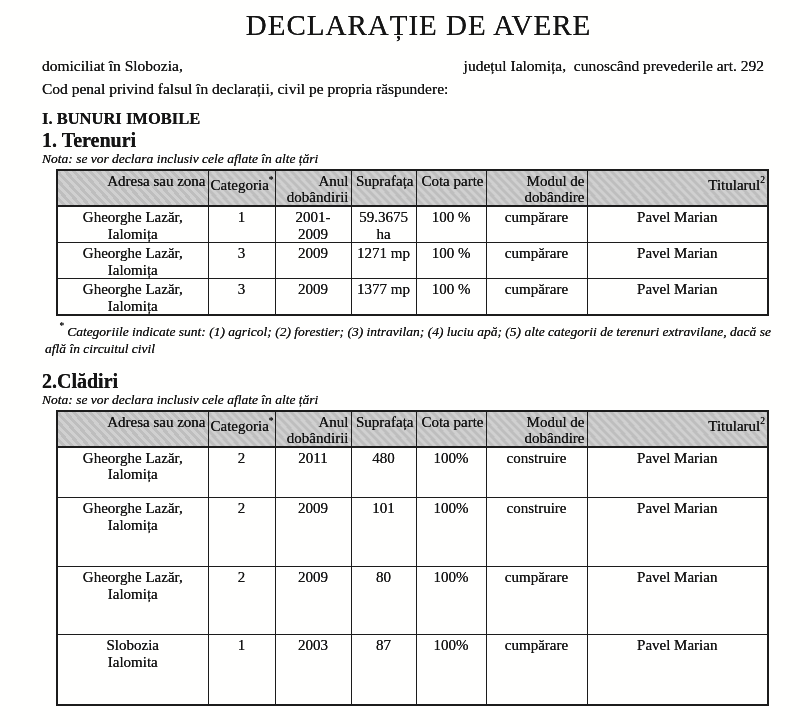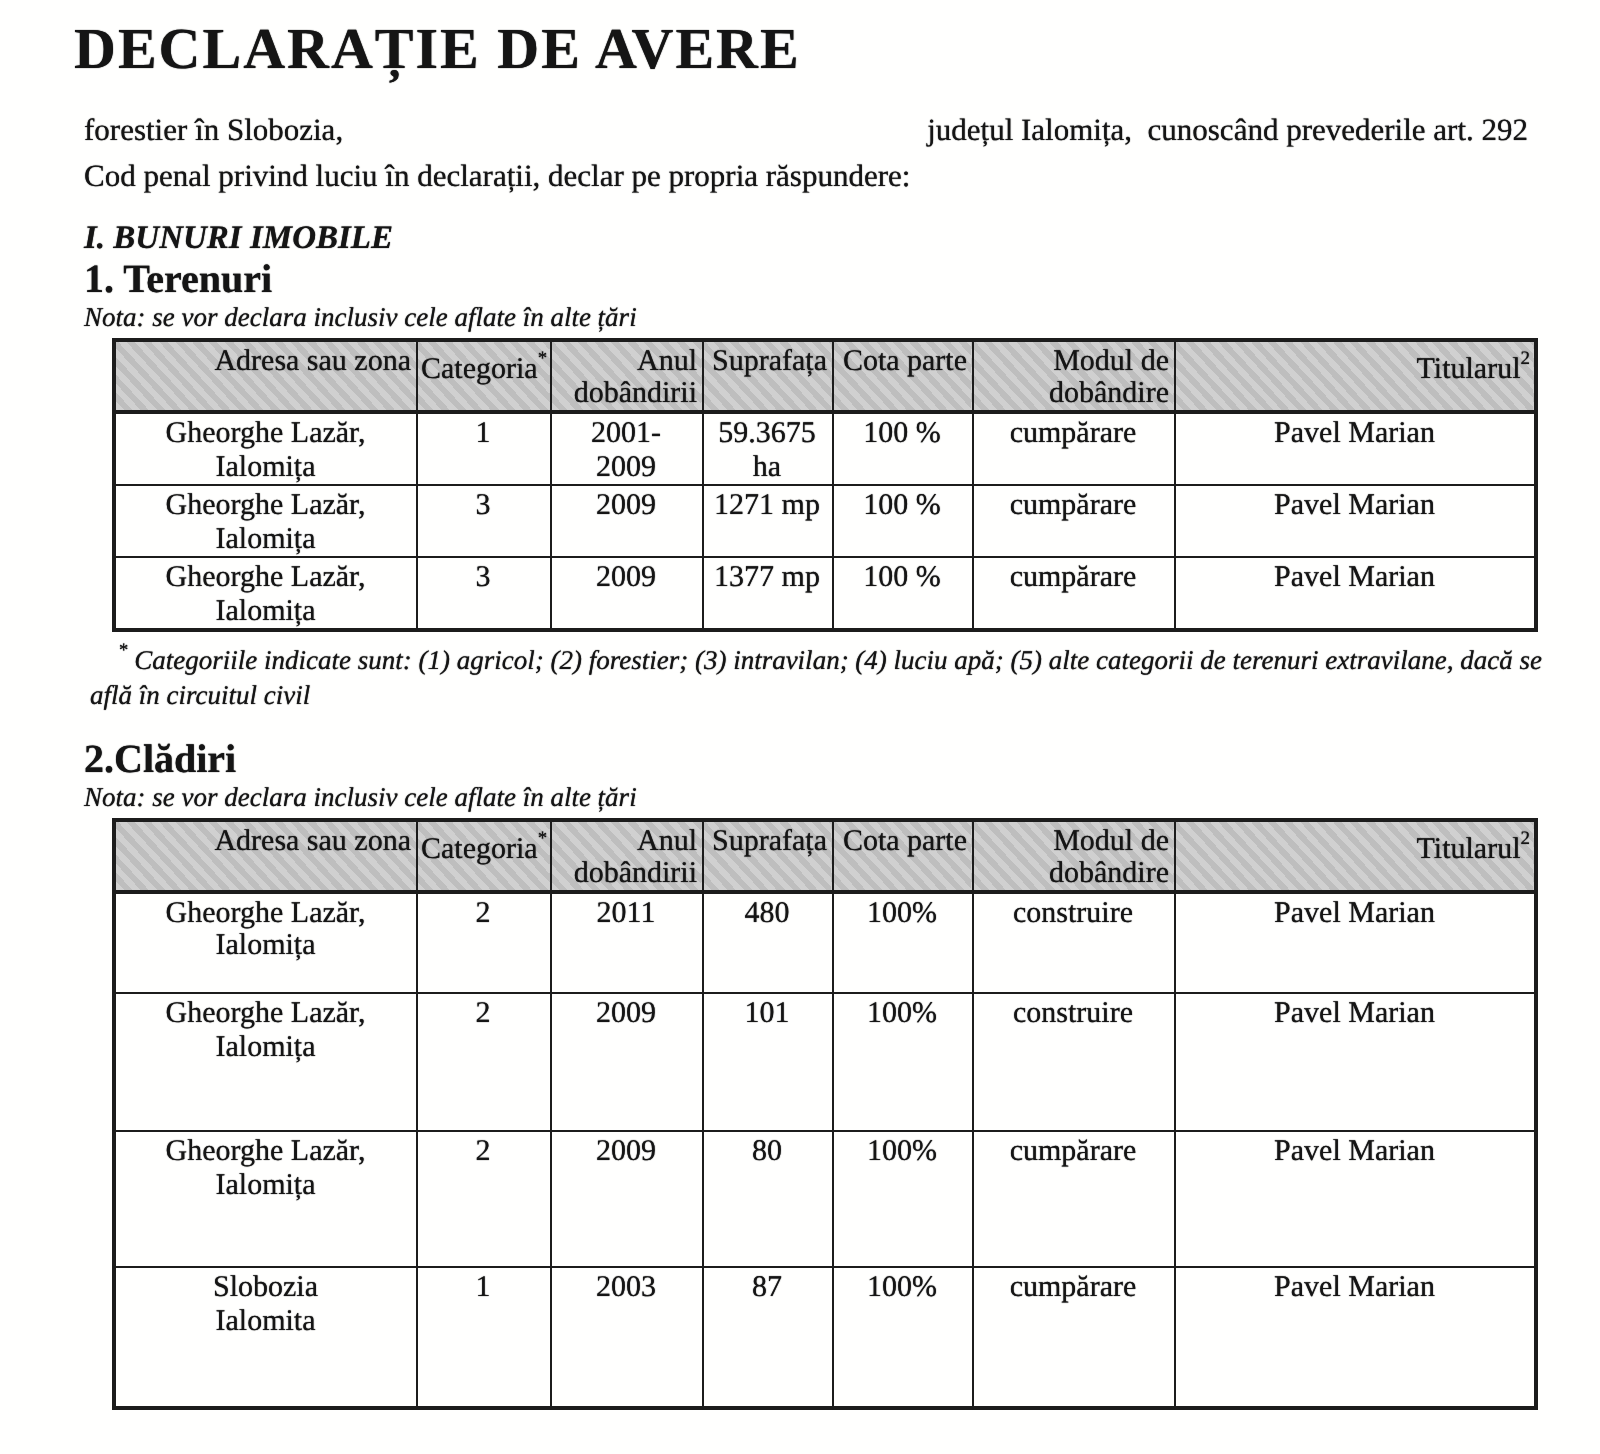--- a/index.html
+++ b/index.html
@@ -7,34 +7,34 @@
     position:relative;
     width:800px; height:727px;
     background:#fffffe;
     font-family:"Liberation Serif", serif;
     color:#151515;
     overflow:hidden;
     text-shadow:0 0 0.55px currentColor; 
   }
   .title {
     margin:0; padding-top:9px;
-    text-align:left;
+    text-align:center;
     font-size:29px; line-height:32px;
-    font-weight:bold; letter-spacing:1px;padding-left:37px;
+    font-weight:normal; letter-spacing:1px;padding-left:37px;
   }
   .intro {
     margin:13px 36px 0 42px;
     font-size:15.5px; line-height:23px;
   }
   .intro .l1 { text-indent:58px; word-spacing:5px; }
   .intro .l2 { display:flex; justify-content:space-between; }
   .intro .l3 { }
   .sec-heading {
     margin:9px 0 0 42px;
-    font-size:16.5px; line-height:20px; font-weight:bold;font-style:italic;
+    font-size:16.5px; line-height:20px; font-weight:bold;
   }
   .sub-heading {
     margin:1px 0 0 42px;
     font-size:20px; line-height:20px; font-weight:bold;
   }
   .sub-heading.cladiri { margin-top:14px; }
   .nota {
     margin:0 0 2px 42px;
     font-size:13.5px; line-height:17px;
     font-style:italic; font-weight:400;
@@ -80,24 +80,24 @@
 </style>
 </head>
 <body>
 
 <div class="page">
 
   <h1 class="title">DECLARAȚIE DE AVERE</h1>
 
   <div class="intro">
     <div class="l2">
-      <span>forestier în Slobozia,</span>
+      <span>domiciliat în Slobozia,</span>
       <span>județul Ialomița,&nbsp; cunoscând prevederile art. 292</span>
     </div>
-    <div class="l3">Cod penal privind luciu în declarații, declar pe propria răspundere:</div>
+    <div class="l3">Cod penal privind falsul în declarații, civil pe propria răspundere:</div>
   </div>
 
   <div class="sec-heading">I. BUNURI IMOBILE</div>
   <div class="sub-heading">1. Terenuri</div>
   <div class="nota">Nota: se vor declara inclusiv cele aflate în alte țări</div>
 
   <table class="decl t1">
     <colgroup>
       <col style="width:151px">
         <col style="width:67px">

